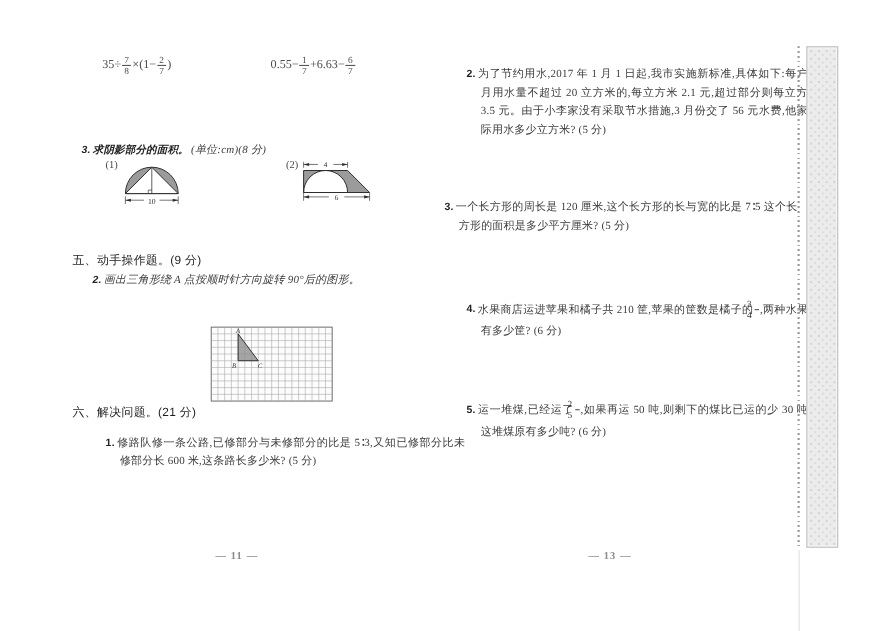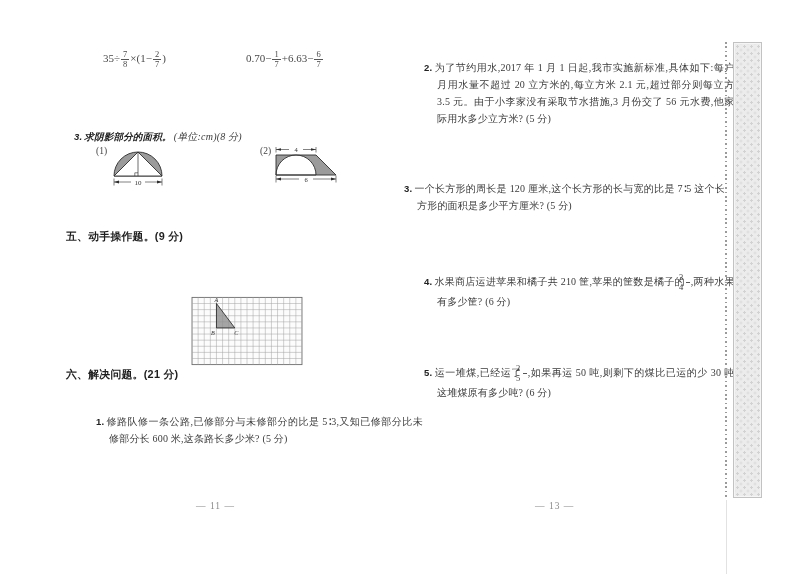--- a/index.html
+++ b/index.html
@@ -10,59 +10,59 @@
     color:#3a3a3a;
   }
   .abs{position:absolute;}
   
   .prob{
     margin:12px;font-size:10px;line-height:17px;text-align:justify;
     padding-left:13px;text-indent:-13px;letter-spacing:0.2px;
   }
   .prob b{font-weight:bold;color:#222;margin-right:2px;font-family:"Liberation Sans","DejaVu Sans",sans-serif;font-size:9.5px;}
   .heading{
-    margin:0;font-size:10.8px;font-weight:bold;color:#1e1e1e;
+    margin:0;font-size:10.8px;font-weight:normal;color:#1e1e1e;
     font-family:"Liberation Sans","DejaVu Sans",sans-serif;letter-spacing:0.3px;
   }
   .subitem{margin:0;font-size:10px;line-height:17px;letter-spacing:0.2px;font-style:italic;}
   .subitem b{font-weight:bold;color:#222;font-family:"Liberation Sans","DejaVu Sans",sans-serif;font-size:9.5px;margin-right:2px;}
   .expr{font-size:11px;color:#4a4a4a;white-space:nowrap;}
   .frac{
     display:inline-block;text-align:center;vertical-align:-0.55em;
     font-size:8.5px;line-height:1.05;margin:0 1px;
   }
   .frac .num{display:block;border-bottom:0.8px solid #555;padding:0 2px;}
   .frac .den{display:block;padding:0 2px;}
   .fig-label{font-size:9.5px;color:#444;}
-  .page-num{font-size:9.5px;color:#8a8a8a;letter-spacing:1px;}
+  .page-num{font-size:9.5px;color:#8a8a8a;letter-spacing:1px;font-weight:bold;}
   
   .perforation{
     width:2px;background:repeating-linear-gradient(to bottom,#9a9a9a 0 1.6px,transparent 1.6px 4.4px);
   }
   .texture-strip{
     background-color:#ececec;
     background-image:
       radial-gradient(circle,#d2d2d2 1px,transparent 1.4px),
       radial-gradient(circle,#dcdcdc 1px,transparent 1.4px);
     background-size:7px 7px,7px 7px;
     background-position:0 0,3.5px 3.5px;
     border:1px solid #c2c2c2;
     box-shadow:inset 0 0 0 1px #f5f5f5;
   }
   .edge-line{width:1px;background:#e2e2e2;}
   svg text{font-family:"Liberation Serif","DejaVu Serif",serif;fill:#333;}
 </style>
 </head>
 <body>
 
-<div class="abs expr" style="left:103px;top:50px;">
+<div class="abs expr" style="left:93px;top:50px;">
   <span>35÷</span><span class="frac"><span class="num">7</span><span class="den">8</span></span><span>×(1−</span><span class="frac"><span class="num">2</span><span class="den">7</span></span><span>)</span>
 </div>
 <div class="abs expr" style="left:246px;top:50px;">
-  <span>0.70−</span><span class="frac"><span class="num">1</span><span class="den">7</span></span><span>+6.63−</span><span class="frac"><span class="num">6</span><span class="den">7</span></span>
+  <span>0.55−</span><span class="frac"><span class="num">1</span><span class="den">7</span></span><span>+6.63−</span><span class="frac"><span class="num">6</span><span class="den">7</span></span>
 </div>
 
 <p class="abs subitem" style="left:74px;top:128px;">
   <b>3.</b><b>求阴影部分的面积。</b><span>(单位:cm)(8 分)</span>
 </p>
 
 <span class="abs fig-label" style="left:96px;top:146px;">(1)</span>
 <svg class="abs" style="left:106px;top:150px;" width="66" height="40" viewBox="0 0 66 40">
   <path d="M8 26 A24 24 0 0 1 56 26 Z" fill="#9b9b9b" stroke="#2e2e2e" stroke-width="0.9"></path>
   <path d="M8 26 L32 2 L56 26 Z" fill="#ffffff" stroke="#2e2e2e" stroke-width="0.9"></path>
@@ -82,33 +82,34 @@
   <polygon points="44,2.5 39,1.2 39,3.8" fill="#2e2e2e"></polygon>
   <text x="24" y="5" font-size="6.5" text-anchor="middle">4</text>
   <path d="M4 28.5 V35.5 M64 28.5 V35.5 M4 32 H27 M41 32 H64" stroke="#2e2e2e" stroke-width="0.6" fill="none"></path>
   <polygon points="4,32 9,30.6 9,33.4" fill="#2e2e2e"></polygon>
   <polygon points="64,32 59,30.6 59,33.4" fill="#2e2e2e"></polygon>
   <text x="34" y="34.8" font-size="6.5" text-anchor="middle">6</text>
 </svg>
 
 <p class="abs heading" style="left:66px;top:230px;">五、动手操作题。(9 分)</p>
 <div class="abs" style="left:84px;top:246px;width:330px;">
+  <p class="subitem"><b>2.</b><span>画出三角形绕 A 点按顺时针方向旋转 90°后的图形。</span></p>
 </div>
 
 <svg class="abs" style="left:191px;top:296px;" width="112" height="70" viewBox="-1 -1 110 68">
   <rect x="0" y="0" width="108" height="66" fill="#fcfcfc" stroke="#6e6e6e" stroke-width="0.9"></rect>
   <path d="M6 0V66M12 0V66M18 0V66M24 0V66M30 0V66M36 0V66M42 0V66M48 0V66M54 0V66M60 0V66M66 0V66M72 0V66M78 0V66M84 0V66M90 0V66M96 0V66M102 0V66M0 6H108M0 12H108M0 18H108M0 24H108M0 30H108M0 36H108M0 42H108M0 48H108M0 54H108M0 60H108" stroke="#a5a5a5" stroke-width="0.5" fill="none"></path>
   <polygon points="24,6 24,30 42,30" fill="#8f8f8f" fill-opacity="0.8" stroke="#222222" stroke-width="0.8"></polygon>
   <text x="24" y="4.8" font-size="6" font-style="italic" text-anchor="middle">A</text>
   <text x="20.5" y="36.5" font-size="6" font-style="italic" text-anchor="middle">B</text>
   <text x="43.5" y="36.5" font-size="6" font-style="italic" text-anchor="middle">C</text>
 </svg>
 
 <p class="abs heading" style="left:66px;top:368px;">六、解决问题。(21 分)</p>
-<p class="abs prob" style="left:84px;top:401px;width:314px;">
+<p class="abs prob" style="left:84px;top:382px;width:314px;">
   <b>1.</b><span>修路队修一条公路,已修部分与未修部分的比是 5∶3,又知已修部分比未修部分长 600 米,这条路长多少米? (5 分)</span>
 </p>
 
 <div class="abs page-num" style="left:196px;top:501px;">— 11 —</div>
 
 <p class="abs prob" style="left:412px;top:47px;width:308px;">
   <b>2.</b><span>为了节约用水,2017 年 1 月 1 日起,我市实施新标准,具体如下:每户每月用水量不超过 20 立方米的,每立方米 2.1 元,超过部分则每立方米 3.5 元。由于小李家没有采取节水措施,3 月份交了 56 元水费,他家实际用水多少立方米? (5 分)</span>
 </p>
 
 <p class="abs prob" style="left:392px;top:168px;width:308px;">

